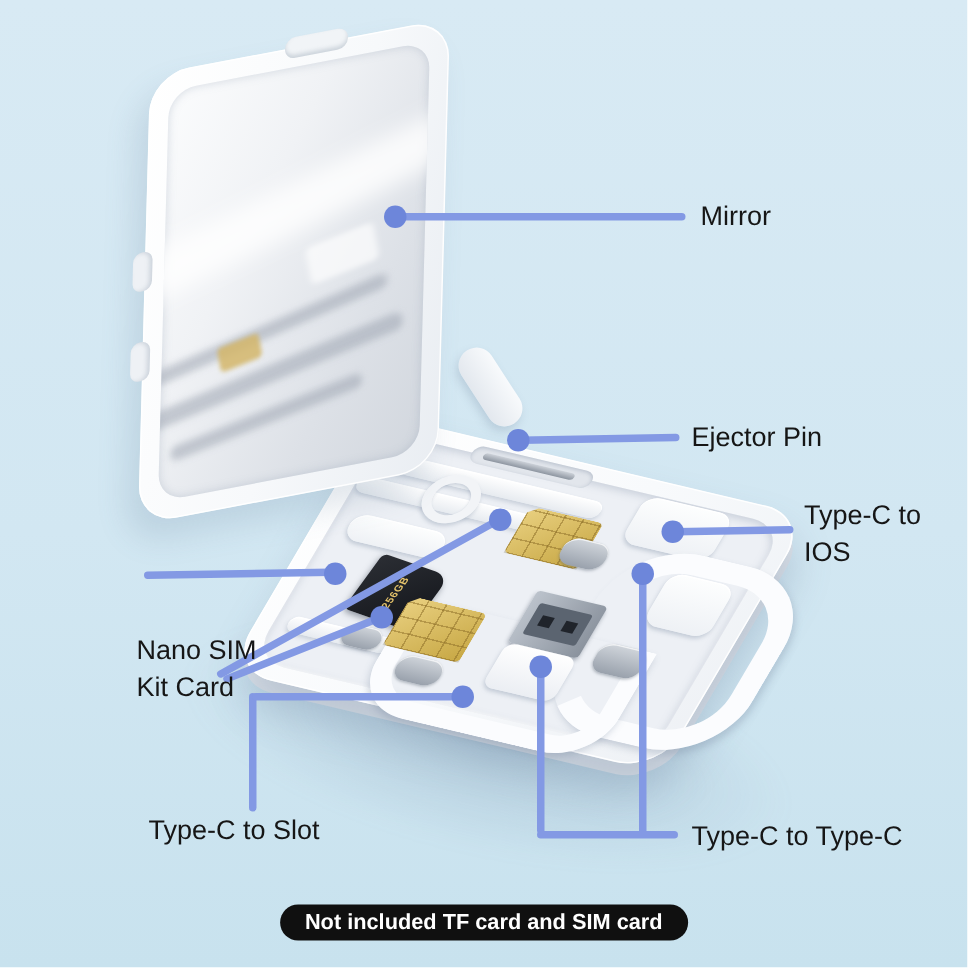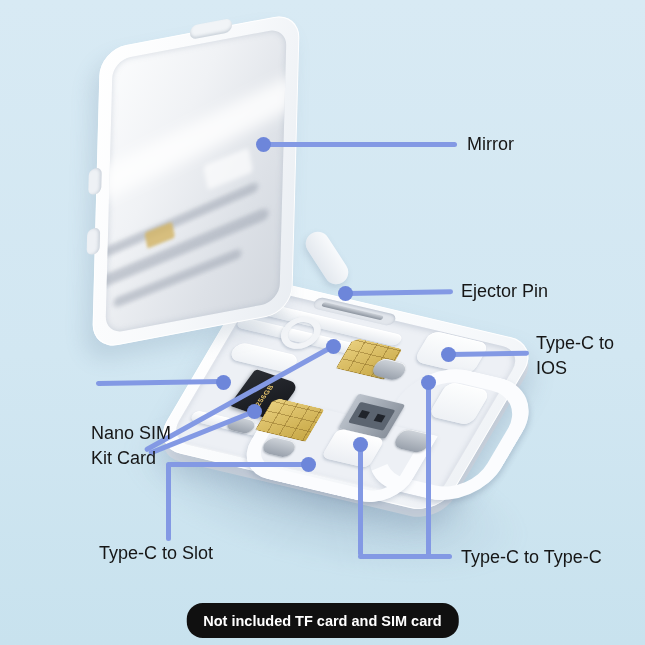--- a/index.html
+++ b/index.html
@@ -93,21 +93,21 @@
     border:15px solid #fbfcfe;border-left-color:transparent;box-shadow:3px 3px 5px rgba(118,136,158,.3);}
   .cable-u{position:absolute;left:86px;top:118px;width:140px;height:72px;border:13px solid #fbfcfe;border-top:none;
     border-radius:0 0 36px 36px;box-shadow:0 3px 5px rgba(118,136,158,.3);}
   
   .cline{position:absolute;height:5px;background:var(--callout-line,#8399e4);border-radius:3px;transform-origin:0 50%;}
   .cline.vert{width:5px;}
   .cdot{position:absolute;width:15px;height:15px;border-radius:50%;background:var(--callout-dot,#6d86da);}
   .label{position:absolute;font-weight:normal;font-size:18px;line-height:25px;color:var(--label-text,#161616);white-space:nowrap;}
   .label span{display:block;}
   
-  .badge{position:absolute;left:50%;top:603px;transform:translateX(-50%);height:35px;padding:0 17px;
+  .badge{position:absolute;left:50%;top:603px;transform:translateX(-50%);height:24px;padding:0 17px;
     border-radius:16px;background:var(--badge-bg,#101010);color:var(--badge-text,#ffffff);
     display:inline-flex;align-items:center;font-weight:bold;font-size:14.5px;white-space:nowrap;}
 </style>
 </head>
 <body>
 
 <div class="scene">
 
   <div class="ground-shadow"></div>
 

